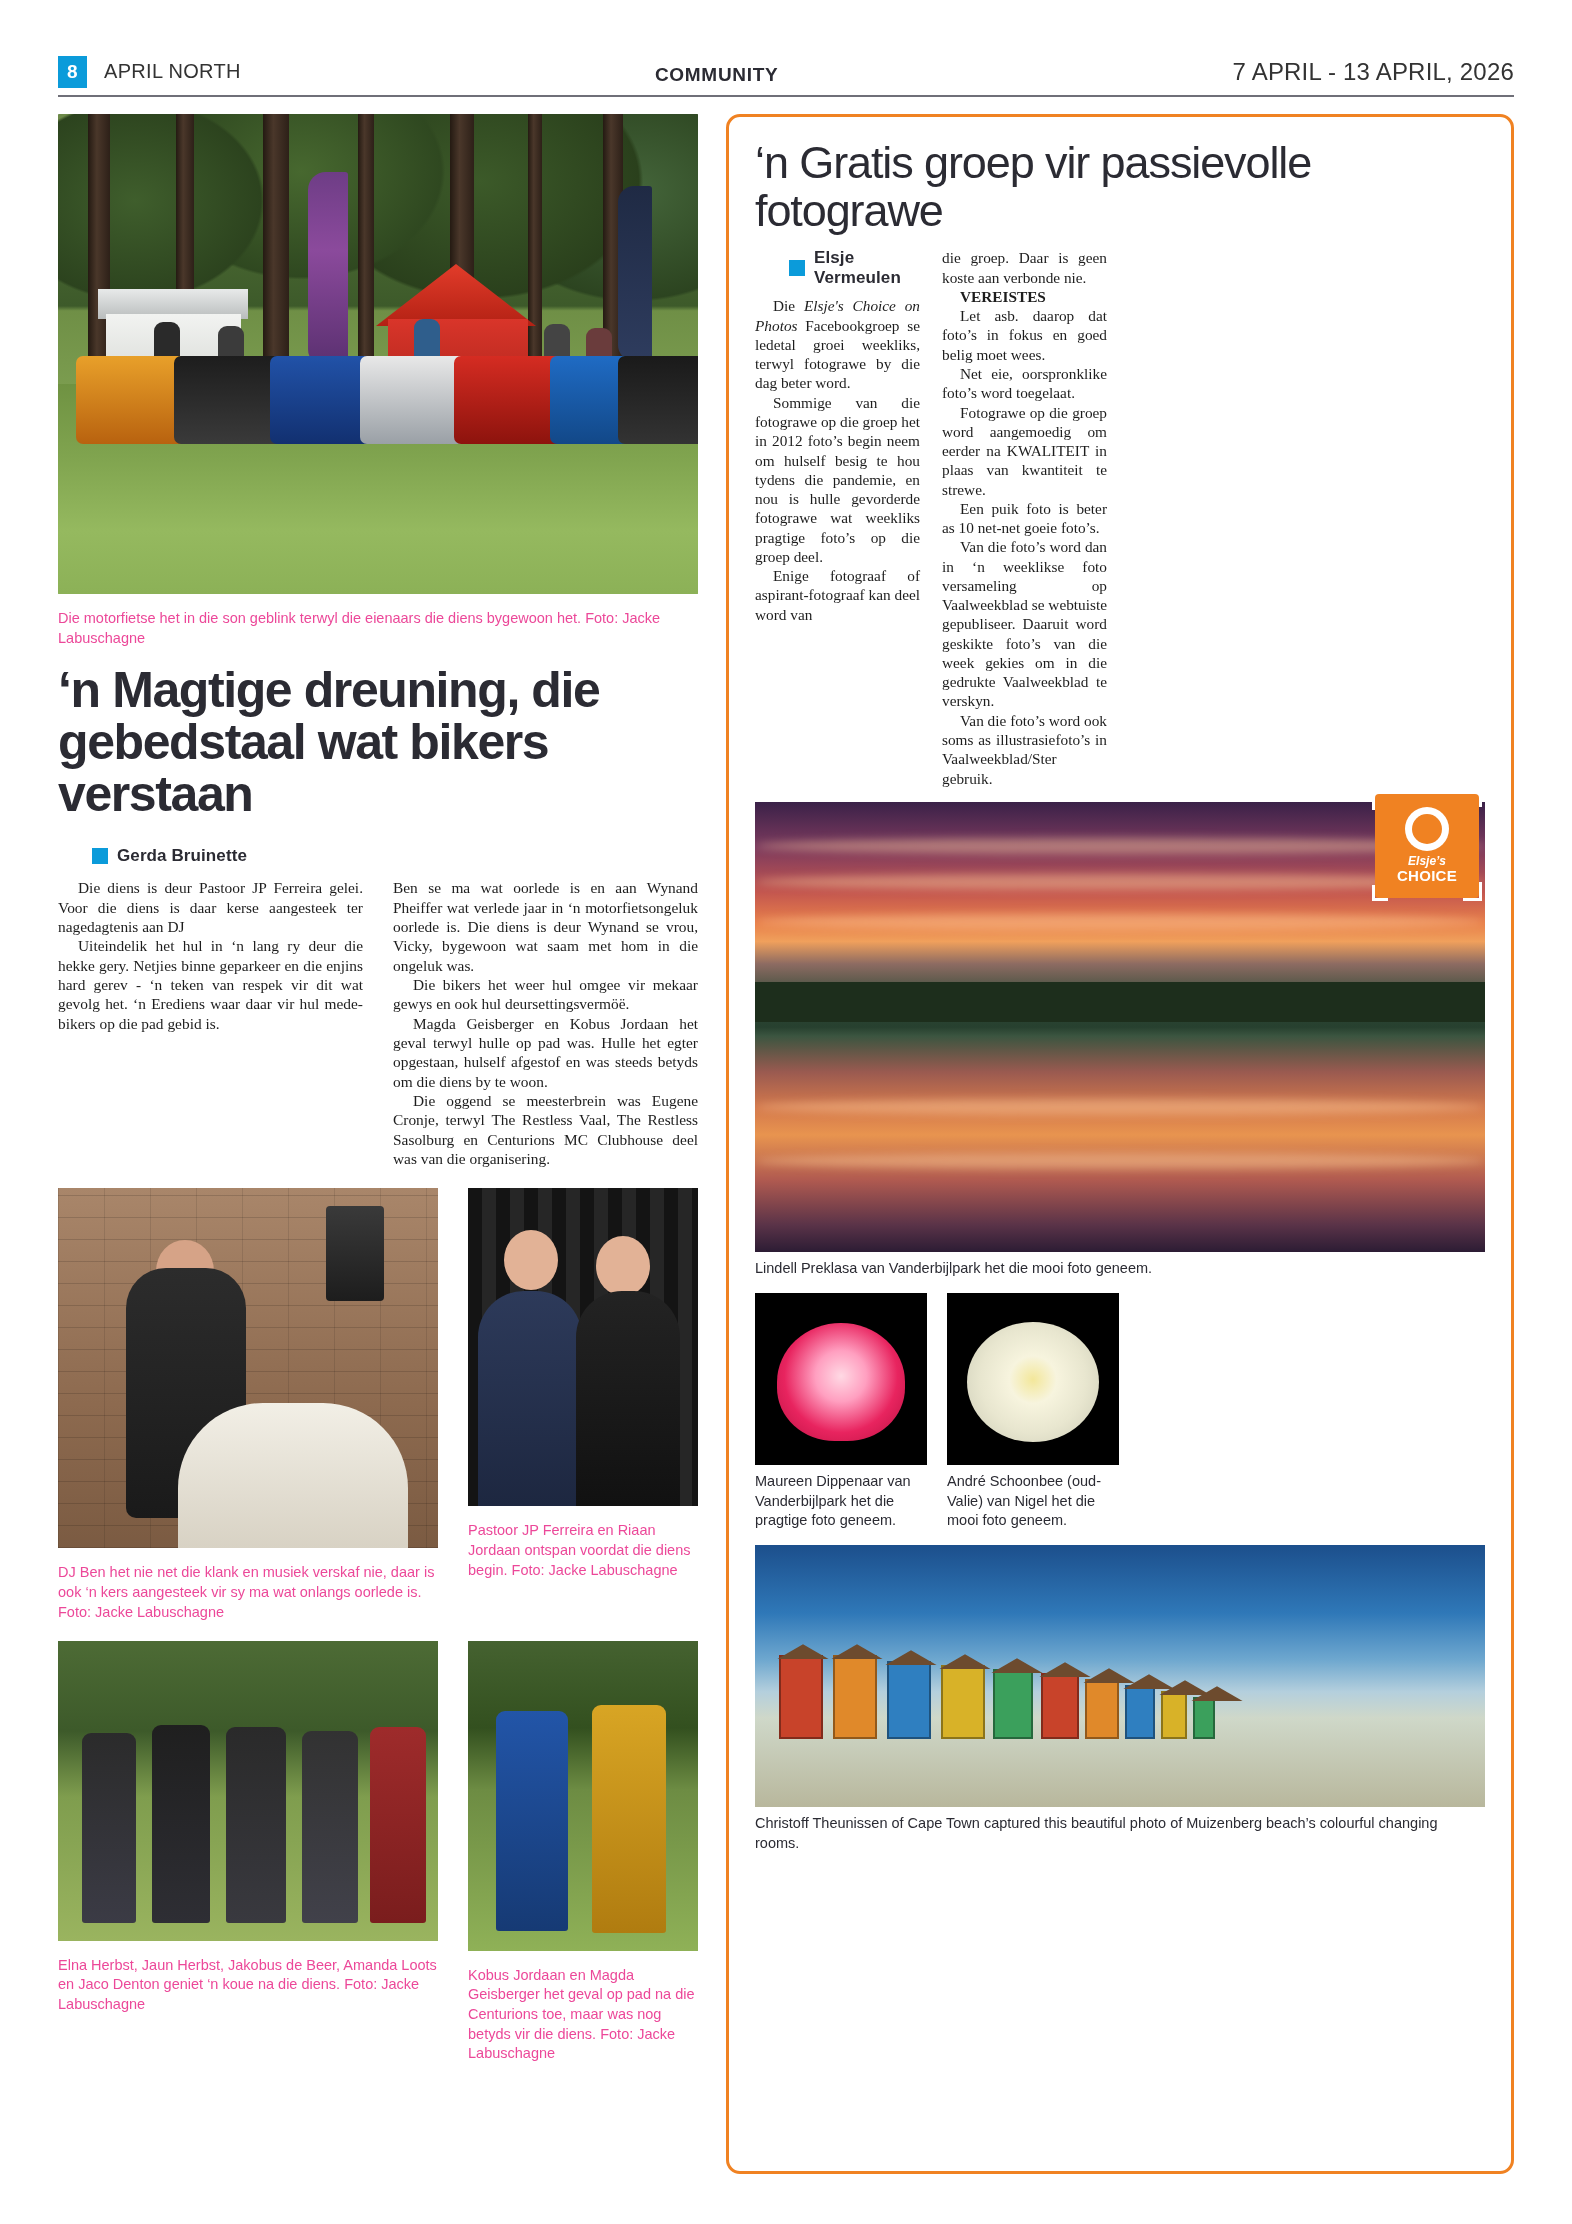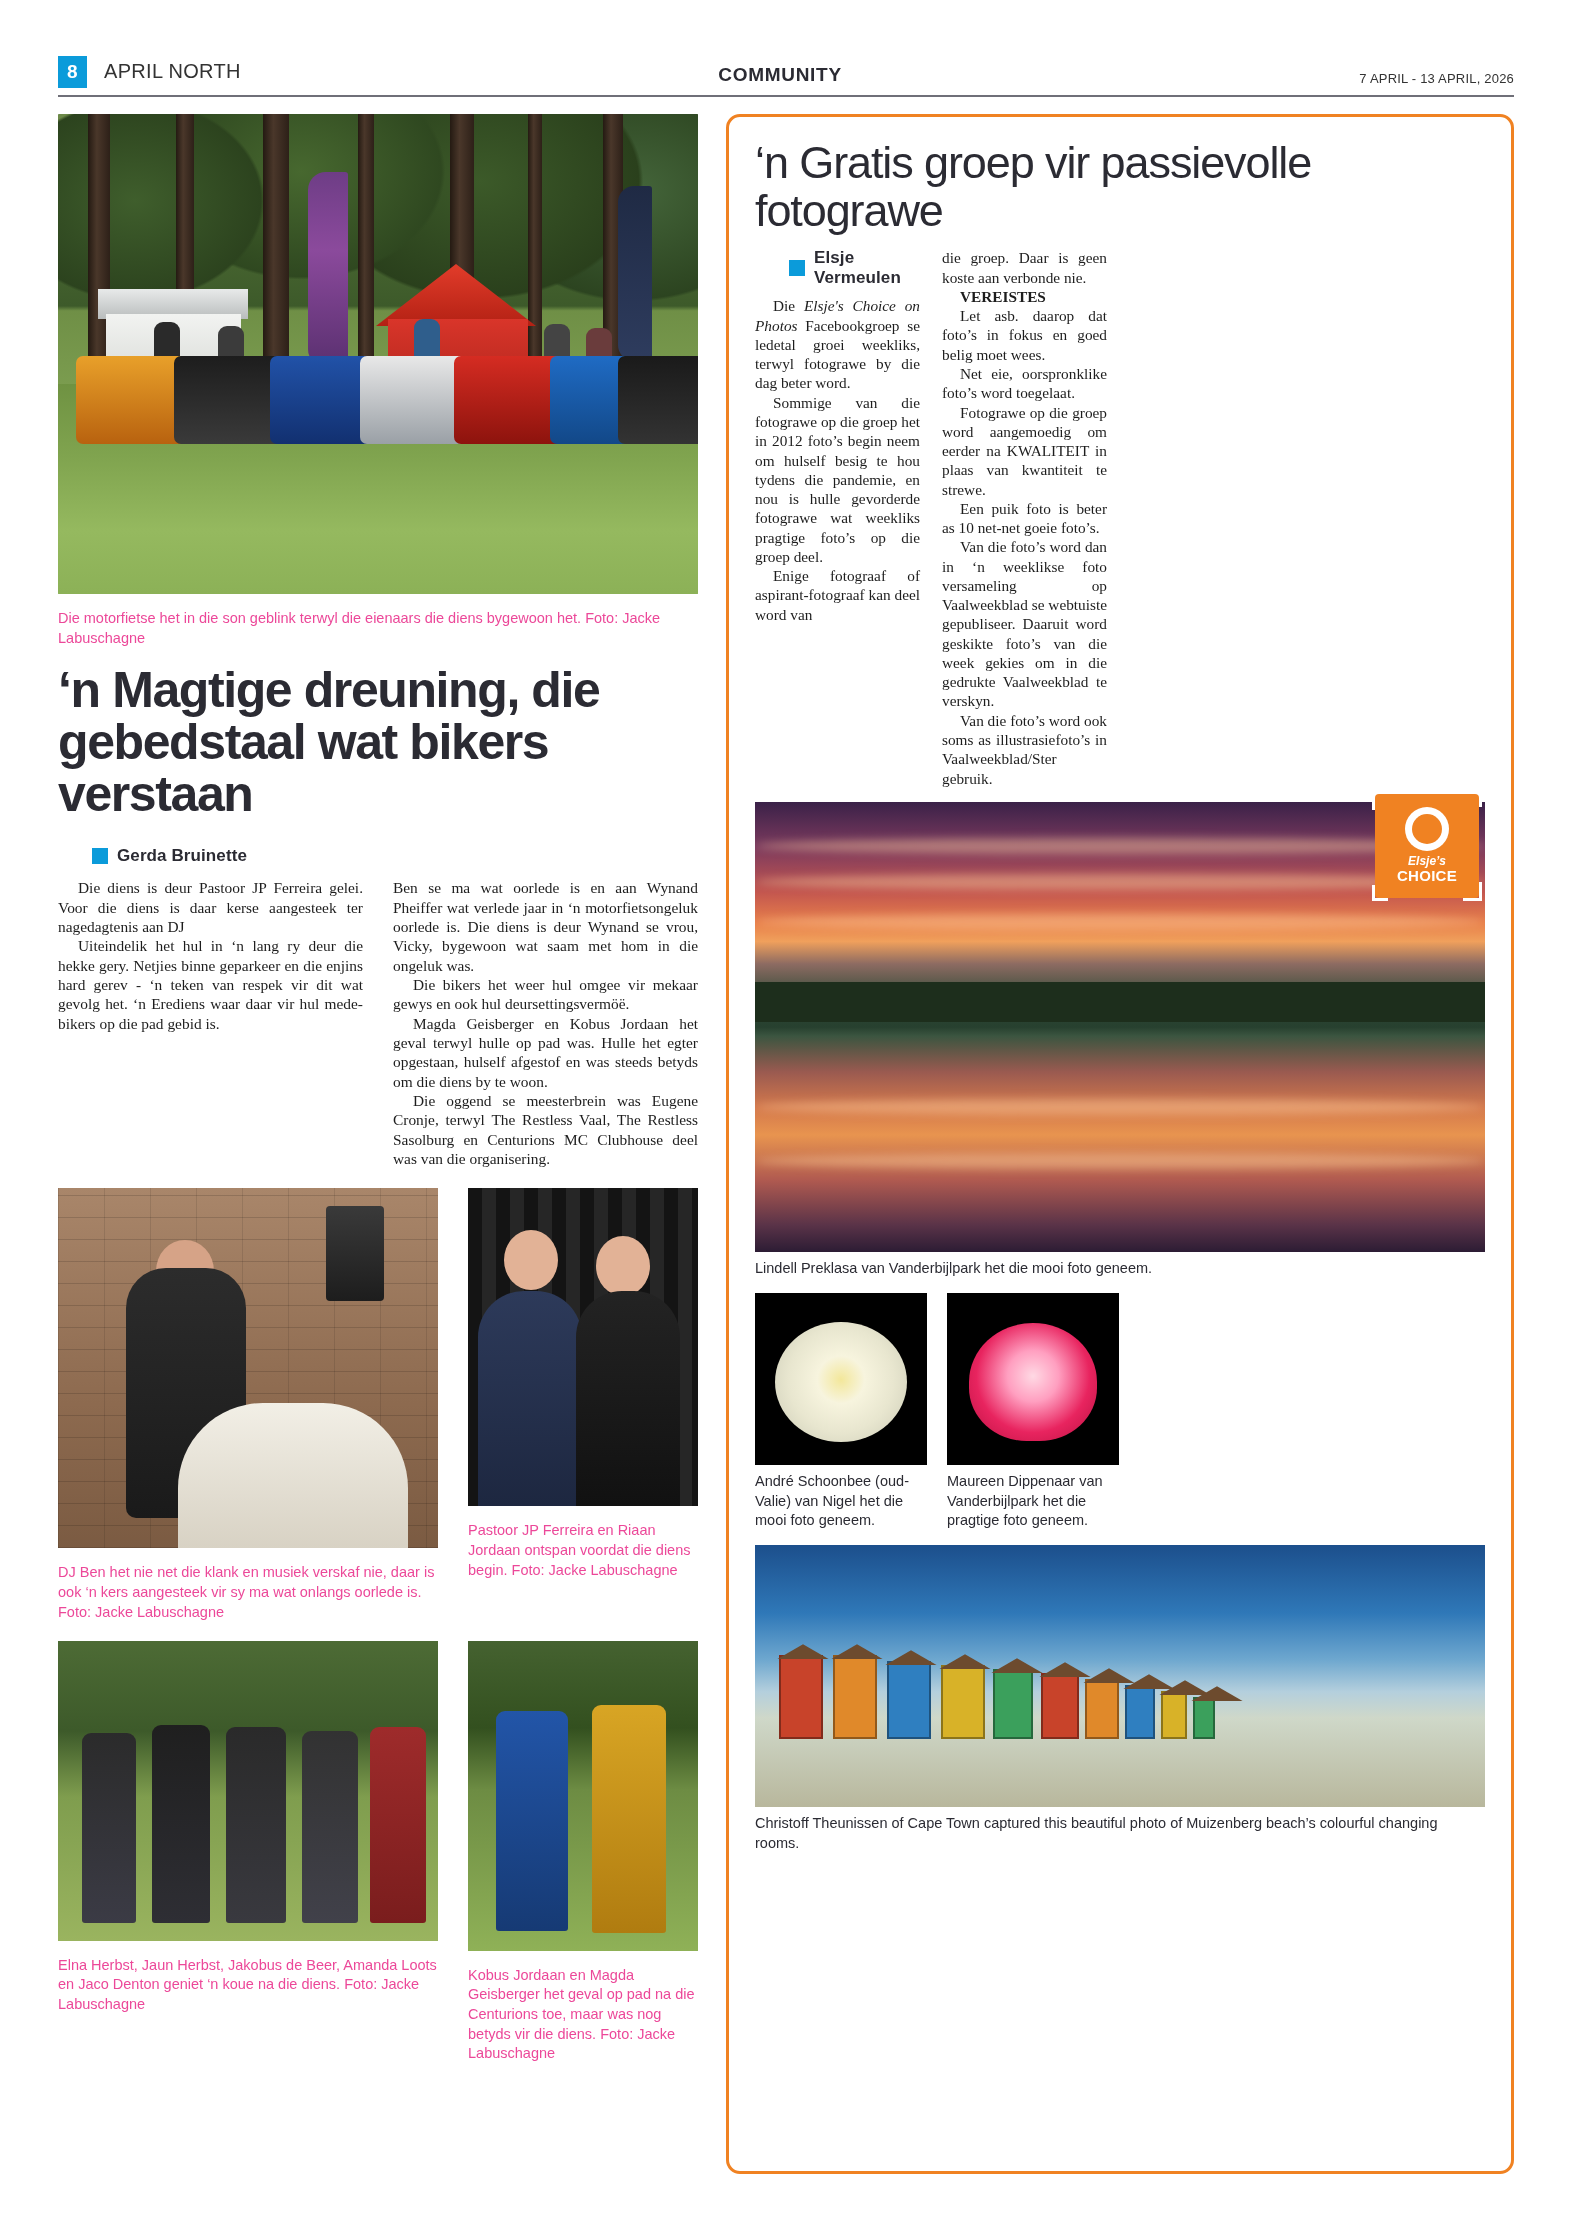--- a/index.html
+++ b/index.html
@@ -26,21 +26,21 @@
     letter-spacing:.3px; color:#333; margin-left:17px; padding-bottom:2px;
   }
   .mast-center {
     flex:1 1 auto; text-align:center;
     font-family:"Liberation Sans", sans-serif; font-size:19px; font-weight:700;
     letter-spacing:.7px; color:#2b2b33; padding-bottom:2px;
     margin-left:-40px;
   }
   .mast-right {
     flex:0 0 auto; font-family:"Liberation Sans", sans-serif;
-    font-size:13px; color:#333; letter-spacing:.2px; padding-bottom:2px;
+    font-size:24px; color:#333; letter-spacing:.2px; padding-bottom:2px;
   }
   .mast-rule { height:2px; background:#6f6f78; margin-top:7px; }
 
   
   .body-grid { display:flex; margin-top:17px; height:2060px; }
   .col-main { width:640px; flex:0 0 640px; }
   .col-gap  { width:28px; flex:0 0 28px; }
   .col-side { width:788px; flex:0 0 788px; }
 
   
@@ -453,29 +453,29 @@
             <span class="badge-iris"></span>
             <span class="badge-t1">Elsje’s</span>
             <span class="badge-t2">CHOICE</span>
           </div>
         </div>
         <div class="side-cap">Lindell Preklasa van Vanderbijlpark het die mooi foto geneem.</div>
 
         <div class="flower-row">
           <div class="fl">
             <div class="photo ph-flower">
-              <div class="petal-white"></div>
-            </div>
-            <div class="side-cap">André Schoonbee (oud-Valie) van Nigel het die mooi foto geneem.</div>
+              <div class="petal-pink"></div>
+            </div>
+            <div class="side-cap">Maureen Dippenaar van Vanderbijlpark het die pragtige foto geneem.</div>
           </div>
           <div class="fl">
             <div class="photo ph-flower">
-              <div class="petal-pink"></div>
-            </div>
-            <div class="side-cap">Maureen Dippenaar van Vanderbijlpark het die pragtige foto geneem.</div>
+              <div class="petal-white"></div>
+            </div>
+            <div class="side-cap">André Schoonbee (oud-Valie) van Nigel het die mooi foto geneem.</div>
           </div>
         </div>
 
         <div class="photo ph-beach">
           <div class="beach-bg"></div>
           <div class="hut" style="left:24px;  background:#c8432a;">
               <span class="hut-roof"></span>
             </div>
           <div class="hut" style="left:78px;  background:#e0892a;">
               <span class="hut-roof"></span>

